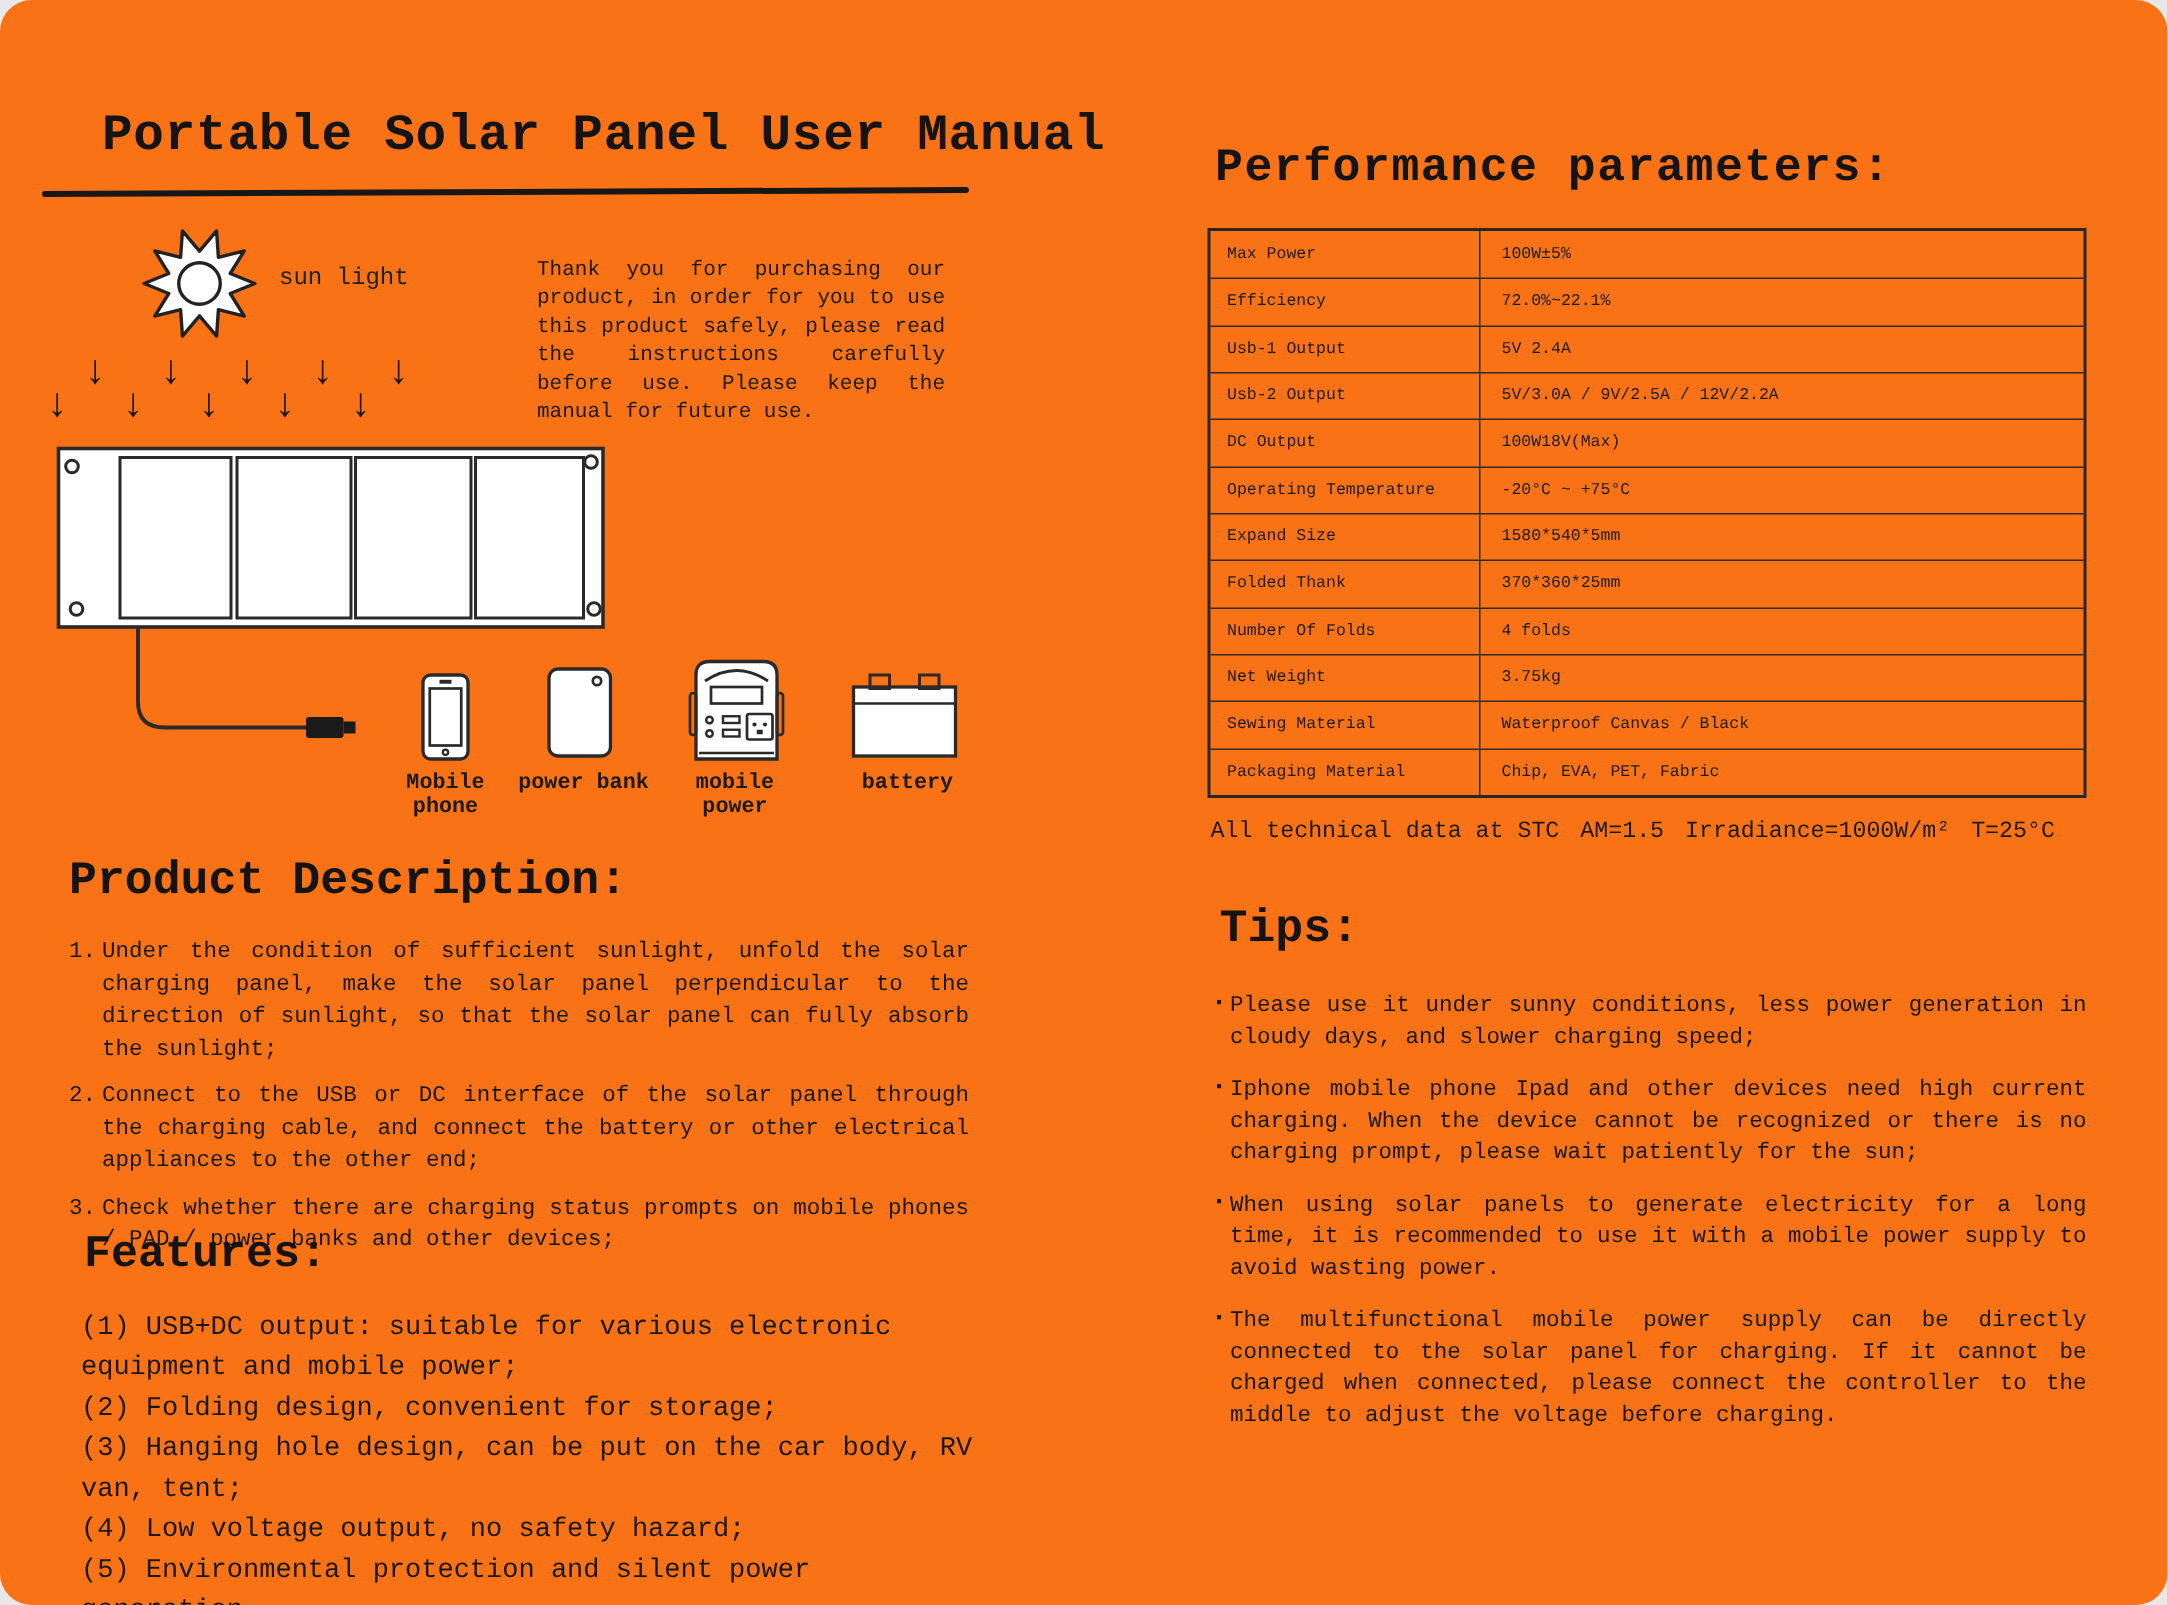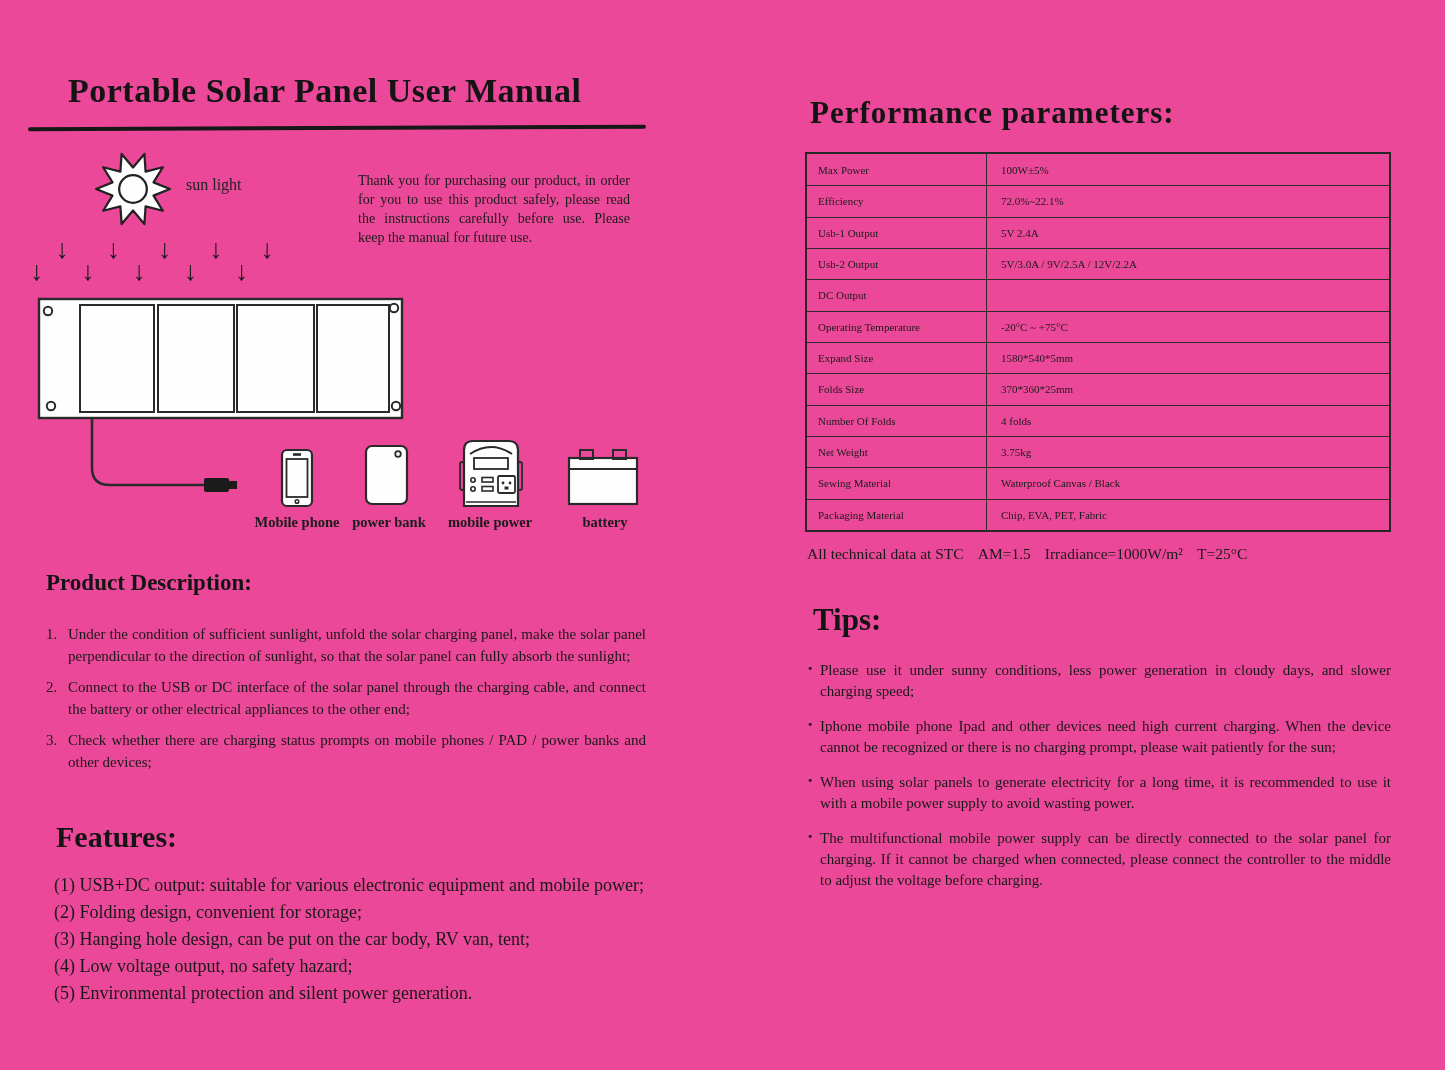--- a/index.html
+++ b/index.html
@@ -1,24 +1,25 @@
 <!DOCTYPE html>
 <html><head>
 <meta charset="utf-8">
 <style>
   * { margin: 0; padding: 0; box-sizing: border-box; }
   html, body { background: #e8e8e8; }
   .page {
     position: relative;
     width: 1445px;
     height: 1070px;
-    background: #ec4899;
+    background: #f97316;
     overflow: hidden;
-    font-family: Liberation Serif, serif;
+    font-family: Liberation Mono, monospace;
     color: #1c1c1c;
+    border-radius: 21px;
   }
   
   .title {
     position: absolute; left: 68px; top: 72px;
     font-size: 34px; font-weight: 700; letter-spacing: 0.5px;
     color: #141414;
   }
   .title-rule {
     position: absolute; left: 28px; top: 126px;
     width: 618px; height: 4px; background: #171717;
@@ -52,21 +53,21 @@
     position: absolute; top: 514px; font-size: 14.5px; font-weight: 700;
     text-align: center; color: #1b1b1b;
   }
   .lbl-phone { left: 252px; width: 90px; }
   .lbl-bank  { left: 344px; width: 90px; }
   .lbl-power { left: 445px; width: 90px; }
   .lbl-batt  { left: 560px; width: 90px; }
   .section-heading {
     position: absolute; font-weight: 700; color: #141414;
   }
-  .h-desc { left: 46px; top: 570px; font-size: 23px; }
+  .h-desc { left: 46px; top: 570px; font-size: 31px; }
   .desc-list { position: absolute; left: 46px; top: 624px; width: 600px; }
   .desc-item {
     position: relative; padding-left: 22px; margin-bottom: 10px;
     font-size: 15px; line-height: 21.5px; text-align: justify; color: #181818;
   }
   .desc-item .num { position: absolute; left: 0; top: 0; }
   .h-feat { left: 56px; top: 820px; font-size: 30px; }
   .feat-list { position: absolute; left: 54px; top: 872px; width: 615px; }
   .feat-item { font-size: 18px; line-height: 27px; color: #181818; }
   
@@ -233,31 +234,32 @@
     <div class="perf-row">
       <div class="perf-cell label">Usb-1 Output</div>
       <div class="perf-cell value">5V 2.4A</div>
     </div>
     <div class="perf-row">
       <div class="perf-cell label">Usb-2 Output</div>
       <div class="perf-cell value">5V/3.0A / 9V/2.5A / 12V/2.2A</div>
     </div>
     <div class="perf-row">
       <div class="perf-cell label">DC Output</div>
+      <div class="perf-cell value">100W18V(Max)</div>
     </div>
     <div class="perf-row">
       <div class="perf-cell label">Operating Temperature</div>
       <div class="perf-cell value">-20°C ~ +75°C</div>
     </div>
     <div class="perf-row">
       <div class="perf-cell label">Expand Size</div>
       <div class="perf-cell value">1580*540*5mm</div>
     </div>
     <div class="perf-row">
-      <div class="perf-cell label">Folds Size</div>
+      <div class="perf-cell label">Folded Thank</div>
       <div class="perf-cell value">370*360*25mm</div>
     </div>
     <div class="perf-row">
       <div class="perf-cell label">Number Of Folds</div>
       <div class="perf-cell value">4 folds</div>
     </div>
     <div class="perf-row">
       <div class="perf-cell label">Net Weight</div>
       <div class="perf-cell value">3.75kg</div>
     </div>

